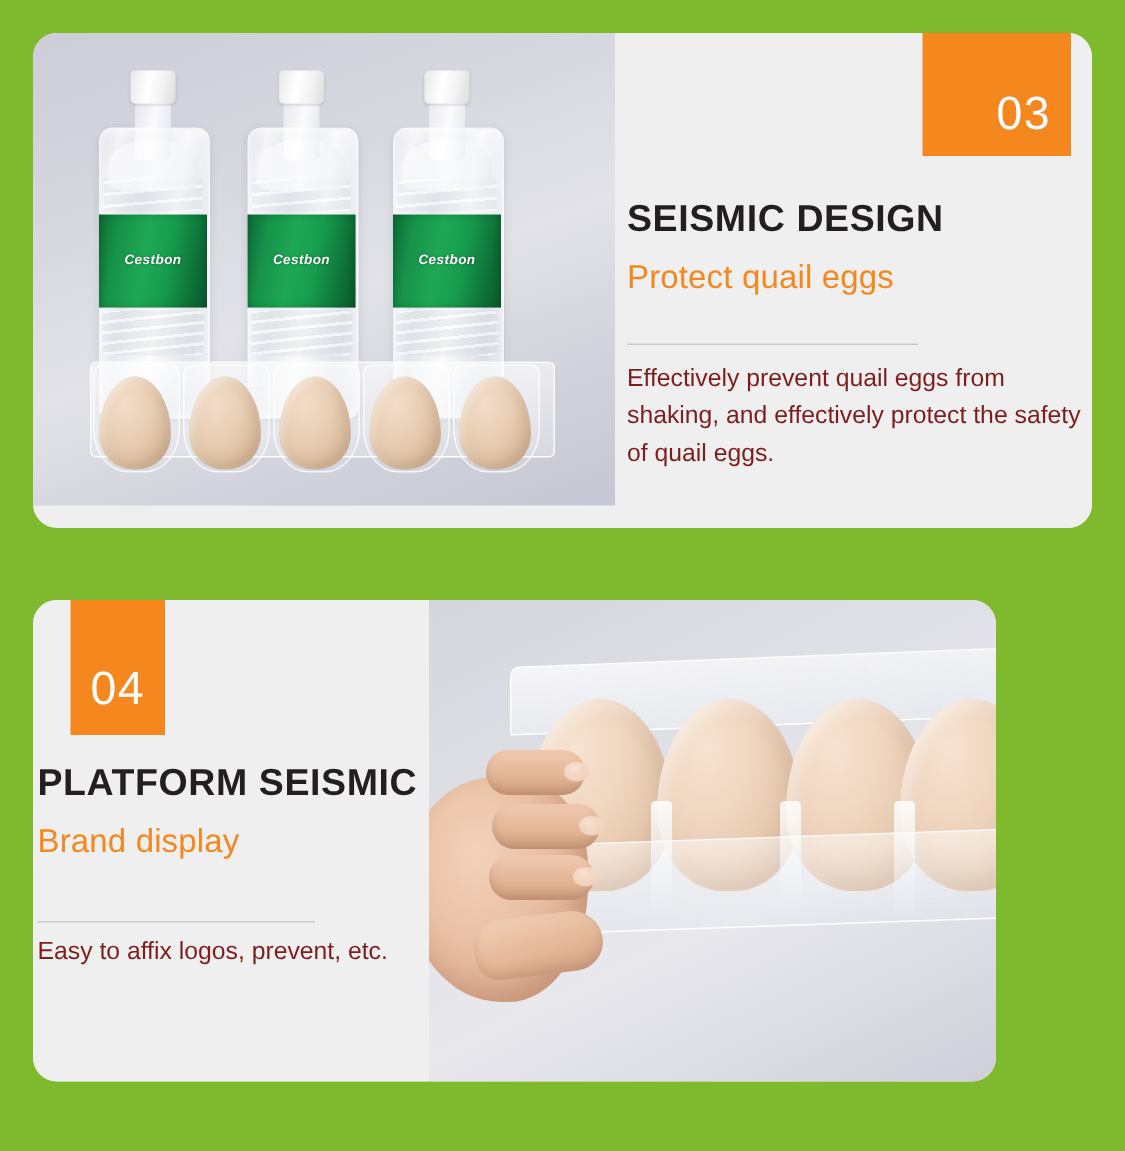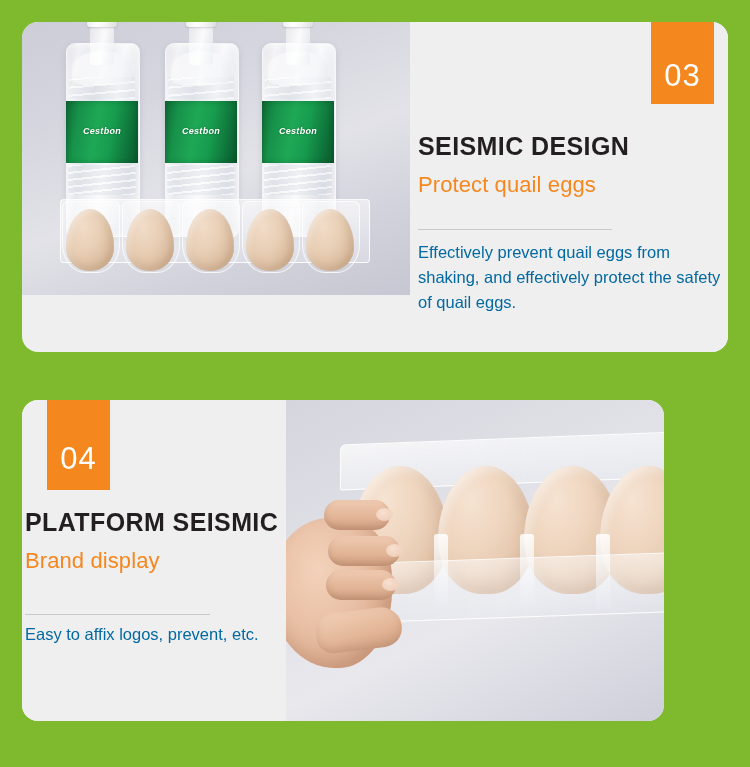--- a/index.html
+++ b/index.html
@@ -37,21 +37,21 @@
   }
 
   
   .photo {
     position: relative;
     overflow: hidden;
     flex: none;
   }
   #photo-bottles {
     width: 388px;
-    height: 273px;
+    height: 315px;
     background: linear-gradient(160deg, #cdcdd8 0%, #d6d6df 28%, #e2e2e8 55%, #d2d2dc 78%, #c7c7d3 100%);
   }
   #photo-hand {
     width: 378px;
     height: 321px;
     background: linear-gradient(155deg, #d5d5de 0%, #dedee5 30%, #e8e8ed 62%, #d9d9e2 85%, #cfcfd9 100%);
   }
 
   
   .textcol {
@@ -69,20 +69,21 @@
     letter-spacing: 1px;
     text-align: center;
     font-family: "Liberation Sans", sans-serif;
   }
   #badge-03 {
     right: 14px;
     top: 0;
     width: 63px;
     height: 82px;
     line-height: 108px;
+    padding-left: 36px;
   }
   #badge-04 {
     left: 25px;
     top: 0;
     width: 63px;
     height: 90px;
     line-height: 118px;
   }
 
   .headline {
@@ -101,21 +102,21 @@
     letter-spacing: 0.1px;
     white-space: nowrap;
   }
   .rule {
     position: absolute;
     height: 1px;
     background: #c9c9c9;
   }
   .body {
     position: absolute;
-    color: #0369a1;
+    color: #7f1d1d;
     font-size: 16.5px;
     line-height: 25px;
     font-weight: 400;
   }
 
   
   #head-03   { left: 8px;  top: 110px; }
   #sub-03    { left: 8px;  top: 150px; }
   #rule-03   { left: 8px;  top: 207px; width: 194px; }
   #body-03   { left: 8px;  top: 218px; width: 312px; }

